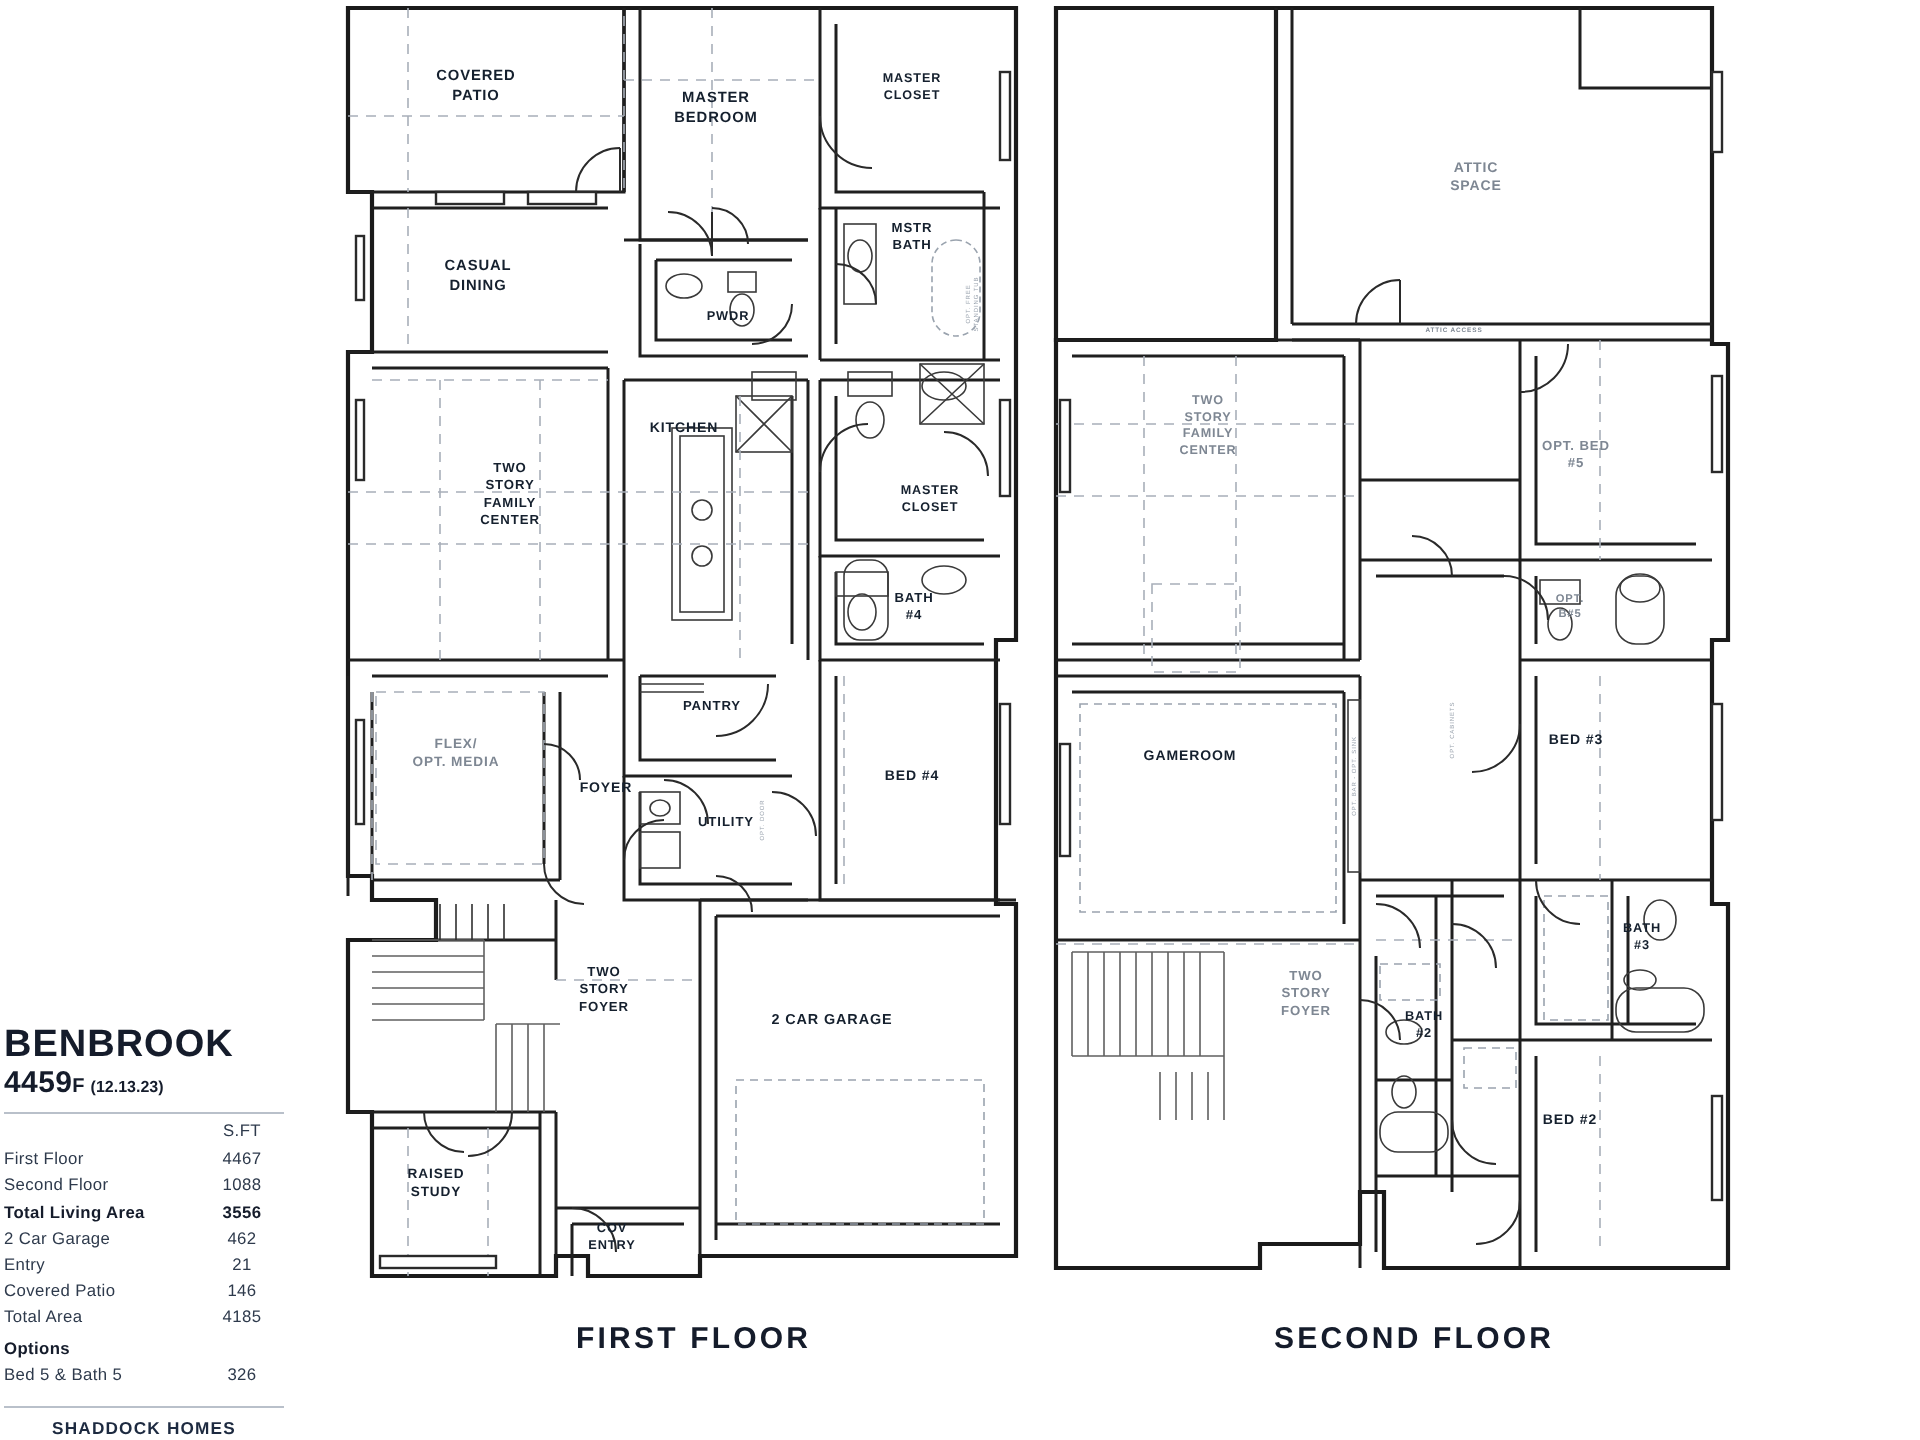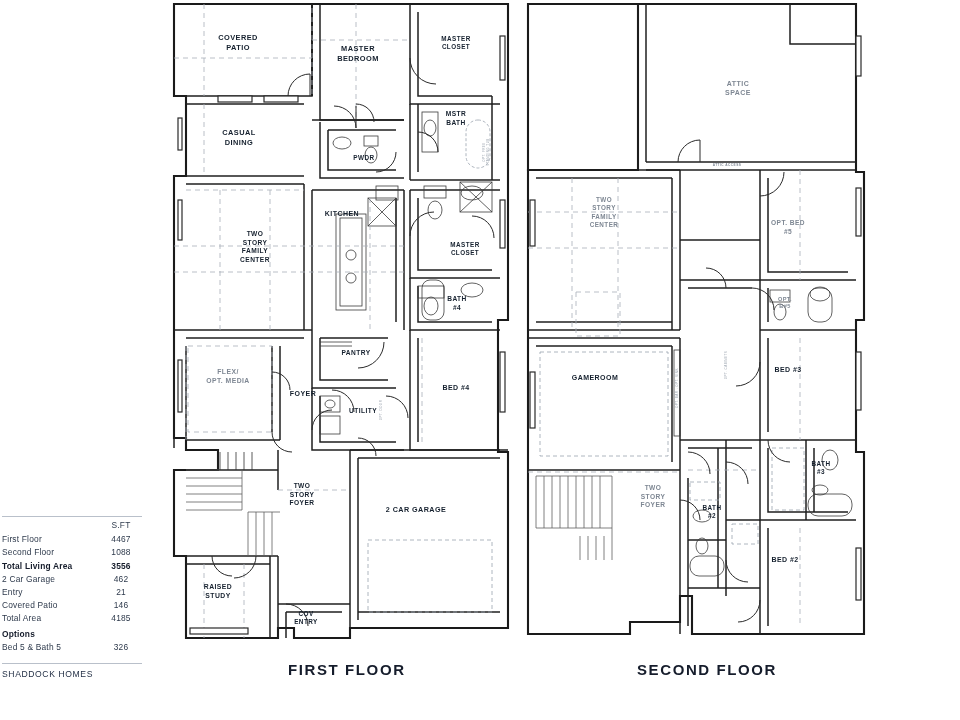--- a/index.html
+++ b/index.html
@@ -87,24 +87,25 @@
     padding-top: 4px;
     margin-left: 28px;
   }
   #legend .foot-rule {
     border-top: 1px solid #b9c0ca;
     margin-top: 9px;
     width: 140px;
   }
   #legend .brand {
     font-size: 8.6px;
-    font-weight: 400;
+    font-weight: 700;
     letter-spacing: 0.6px;
     color: #1d2a40;
     margin-top: 5px;
+    margin-left: 24px;
   }
 
   
   .plan {
     position: absolute;
     top: 0;
   }
   #plan-first { left: 160px; top: 0; width: 360px; height: 645px; }
   #plan-second { left: 520px; top: 0; width: 360px; height: 645px; }
 
@@ -119,20 +120,24 @@
   }
   #title-first { left: 288px; top: 661px; }
   #title-second { left: 637px; top: 661px; }
 
   
 </style>
 </head>
 <body>
 
 <div id="legend">
+  <div class="plan-name">BENBROOK</div>
+  <div class="plan-number-row">
+    <span class="plan-number">4459</span><span class="plan-suffix">F</span><span class="plan-date">(12.13.23)</span>
+  </div>
   <div class="rule"></div>
   <table class="spec-table">
     <tbody id="spec-body">
         <tr class="head">
           <td></td>
           <td class="val">S.FT</td>
         </tr>
         <tr class="">
           <td>First Floor</td>
           <td class="val">4467</td>

